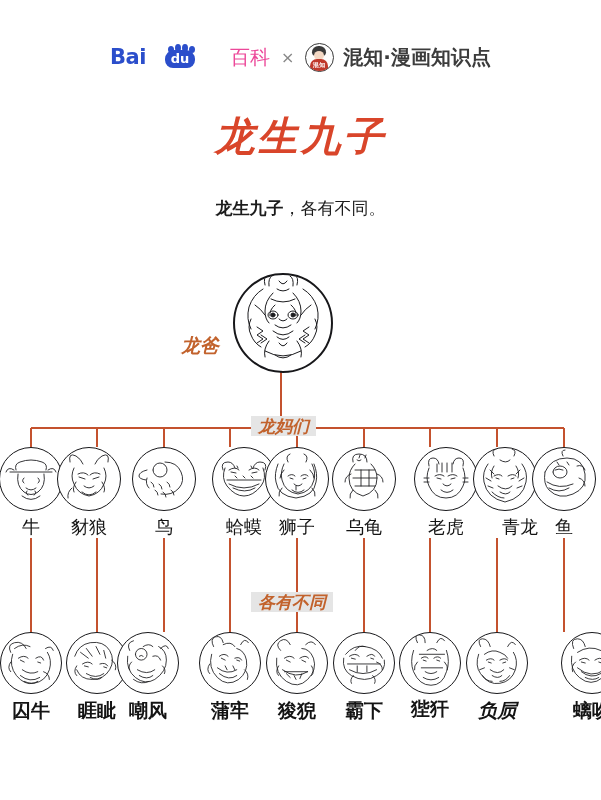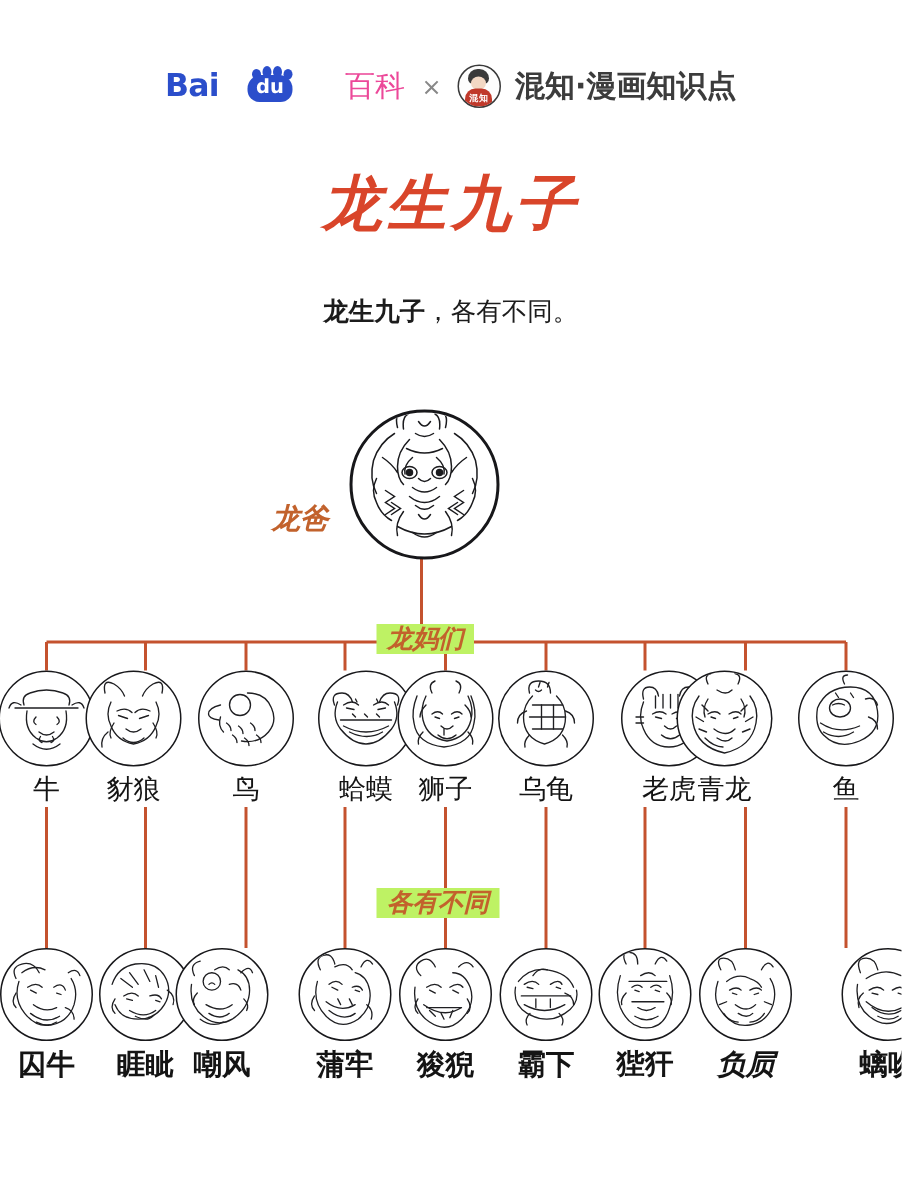--- a/index.html
+++ b/index.html
@@ -201,21 +201,21 @@
     font-style: italic;
     margin-top: 16px;
   }
 
   
   .branch-label {
     position: absolute;
     font-size: 17px;
     font-weight: 700;
     color: #c2622c;
-    background: #bef264;
+    background: #e5e5e5;
     padding: 0 7px;
     white-space: nowrap;
     font-style: italic;
     line-height: 20px;
   }
   #label-moms { left: 251px; top: 416px; }
   #label-sons { left: 251px; top: 592px; }
 
   
   .row {
@@ -506,21 +506,21 @@
             <path d="M26 42 q6 5 12 0"></path>
             <path d="M14 30 h-5"></path>
             <path d="M14 34 h-5"></path>
             <path d="M48 30 h5"></path>
             <path d="M48 34 h5"></path>
           </g>
         </svg>
       </div>
       <div class="node-label">老虎</div>
     </div>
-    <div class="node" style="left: 483px;">
+    <div class="node" style="left: 505px; text-align: right;">
       <div class="node-circle">
         <svg class="sketch" viewBox="0 0 62 62">
           <g fill="none" stroke="#1f1f22" stroke-width="0.9" stroke-linecap="round" stroke-linejoin="round">
             <path d="M20 8 q-3 -6 2 -7"></path>
             <path d="M40 8 q3 -6 -2 -7"></path>
             <path d="M14 16 q-6 8 -4 18 q3 16 21 20 q18 -4 21 -20 q2 -10 -4 -18"></path>
             <path d="M20 18 q-4 6 -2 12"></path>
             <path d="M42 18 q4 6 2 12"></path>
             <path d="M20 28 q5 -3 8 0"></path>
             <path d="M34 28 q5 -3 8 0"></path>

